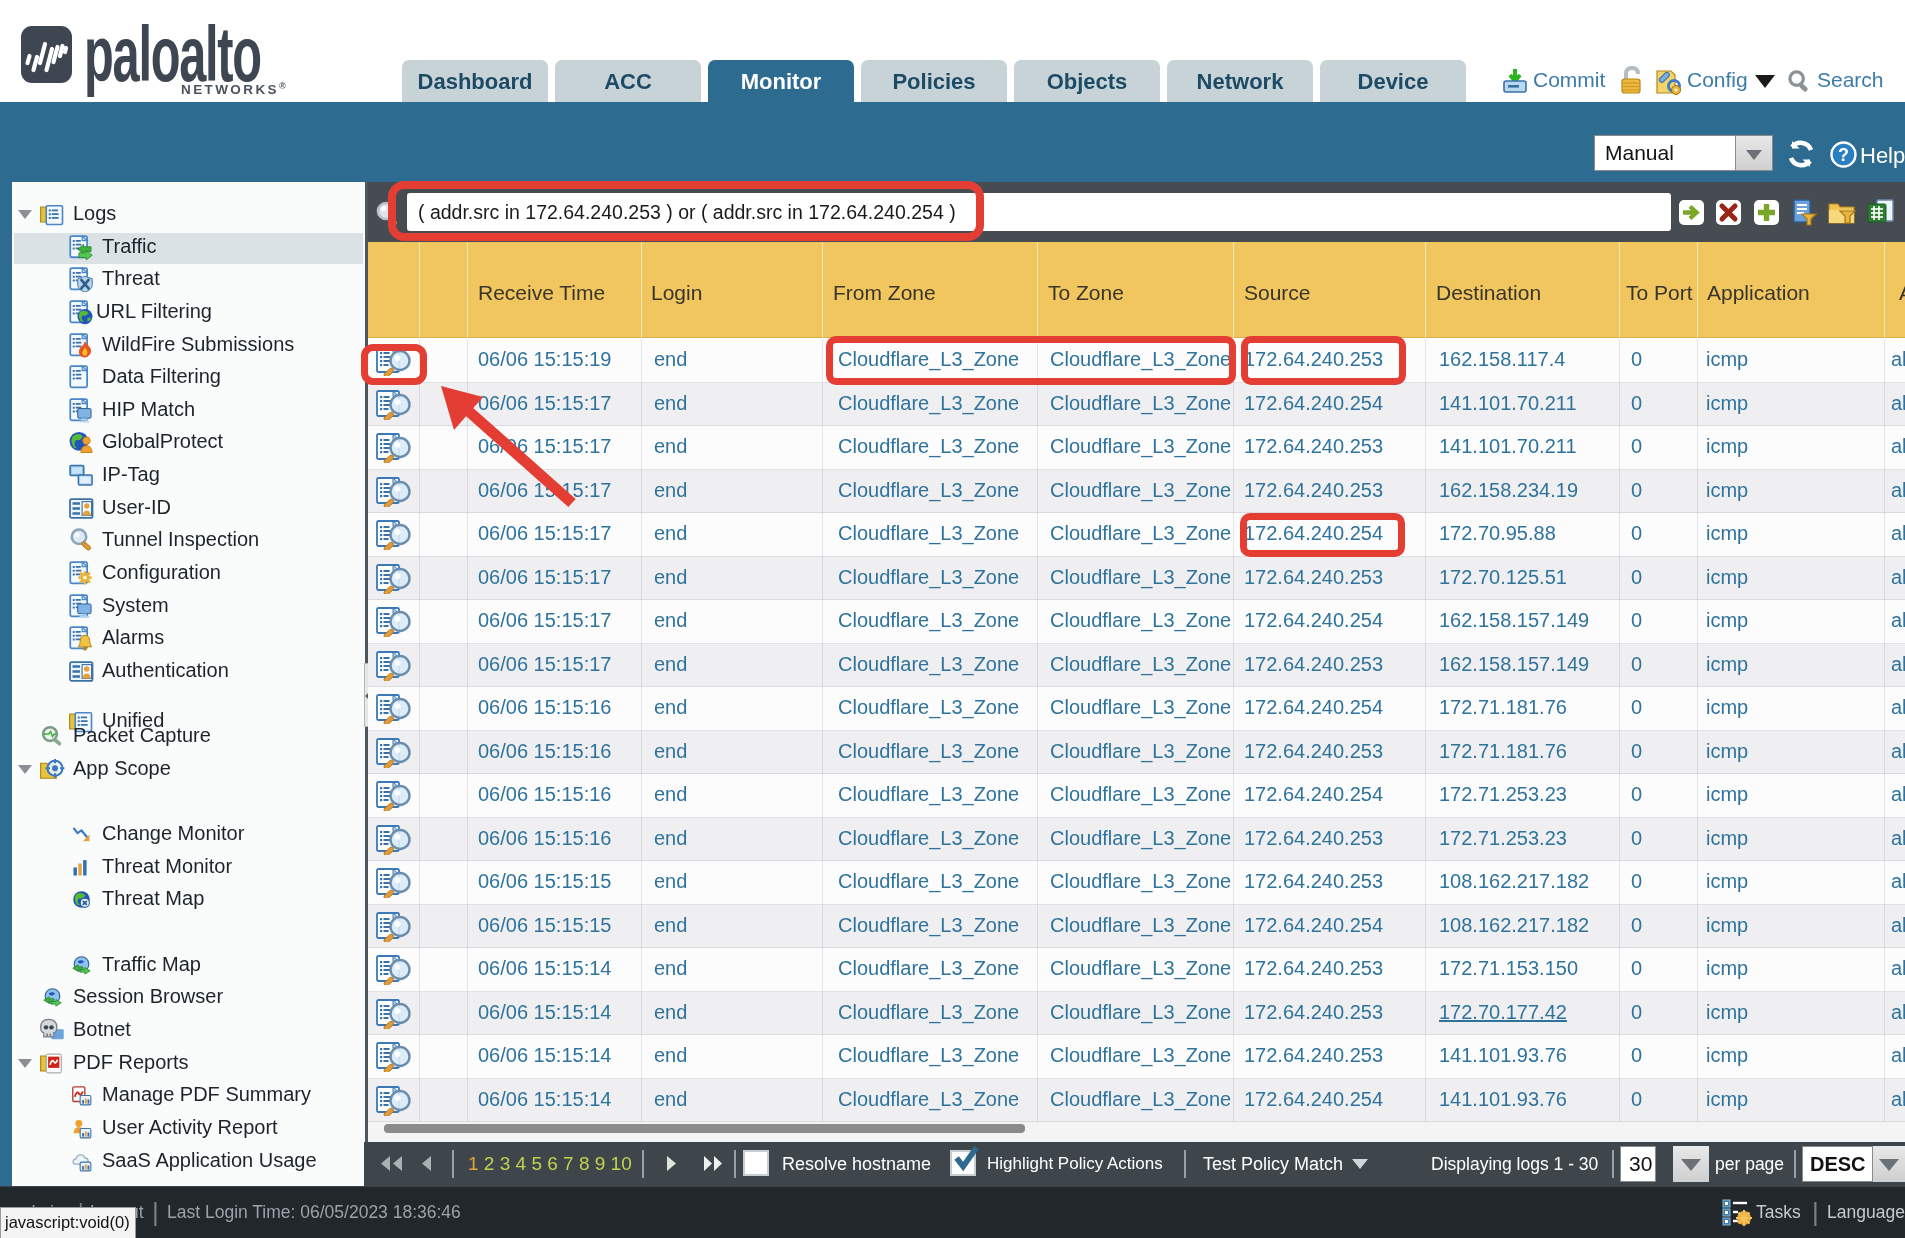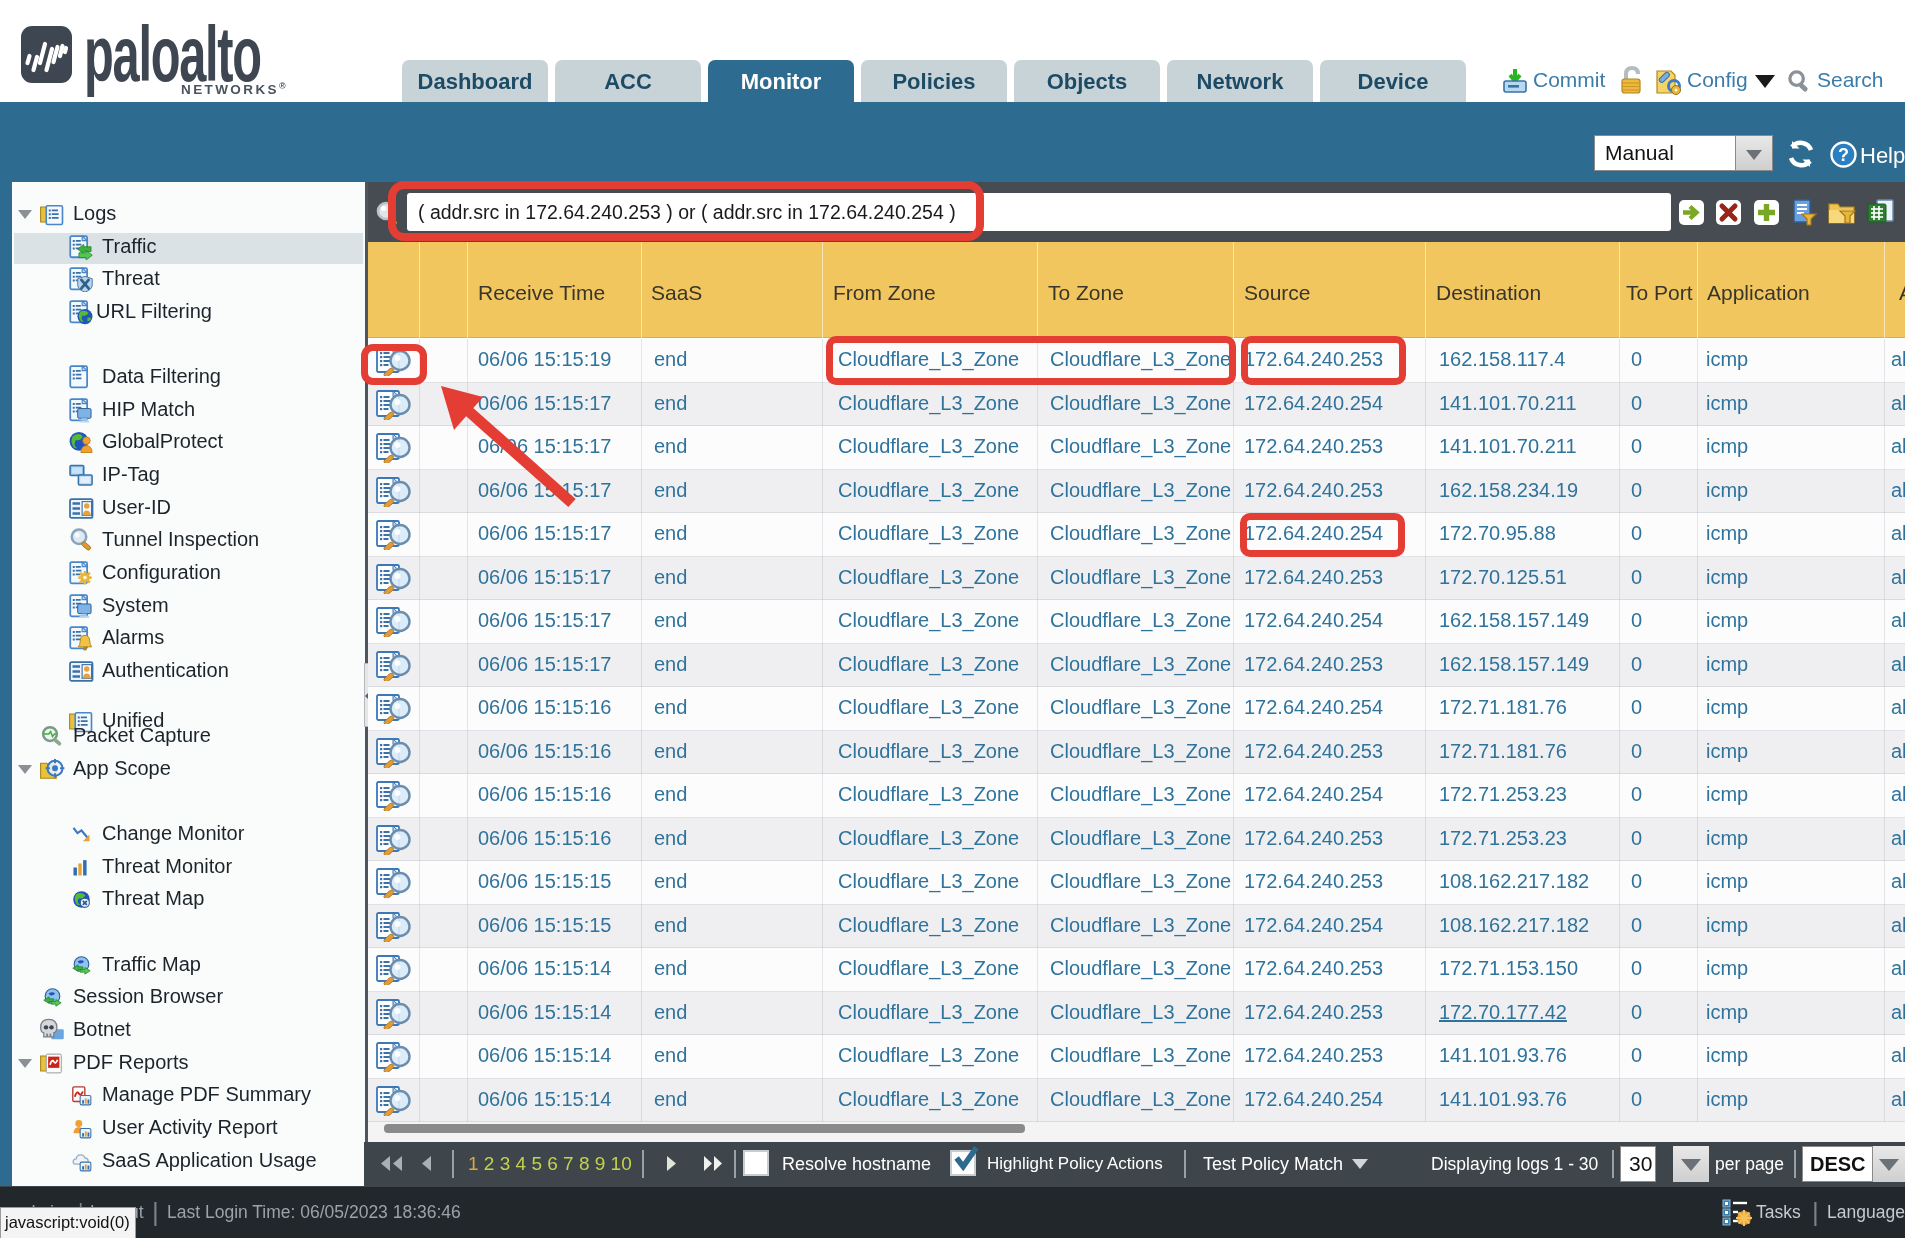--- a/index.html
+++ b/index.html
@@ -192,20 +192,39 @@
             <rect x="5.4" y="10" width="4.5" height="1.4"></rect>
           </g>
           <g transform="translate(6,6.5) scale(0.97)">
             <circle cx="7" cy="7" r="6.2" fill="#2255bb"></circle>
             <path d="M3 3 Q7 1 10 4 Q8 7 5 6 Q3 9 6 11 Q4 12 3 10 Q1 6 3 3Z" fill="#55bb33"></path>
             <path d="M9 8 Q12 7 12 9 Q11 11 9 11Z" fill="#55bb33"></path>
           </g>
         </svg></div>
       <span style="position:absolute;left:84px;top:3px">URL Filtering</span>
     </div>
+<div class="titem" style="top:148px">
+      <div style="position:absolute;left:57px;top:3px;width:25px;height:25px"><svg class="tico" viewBox="0 0 20 20">
+          <rect x="1" y="0.8" width="13.5" height="17" rx="1.2" fill="#f4f9fd" stroke="#4a86c8" stroke-width="1.4"></rect>
+          <path d="M10.5 0.8 L14.5 4.5 L10.5 4.5 Z" fill="#bcd6ee" stroke="#4a86c8" stroke-width="0.9"></path>
+          <g fill="#3a71a8">
+            <rect x="3" y="4" width="1.6" height="1.6"></rect>
+            <rect x="5.4" y="4" width="4" height="1.4"></rect>
+            <rect x="3" y="7" width="1.6" height="1.6"></rect>
+            <rect x="5.4" y="7" width="4.5" height="1.4"></rect>
+            <rect x="3" y="10" width="1.6" height="1.6"></rect>
+            <rect x="5.4" y="10" width="4.5" height="1.4"></rect>
+          </g>
+          <g transform="translate(6,6.5) scale(0.97)">
+            <path d="M7 0 Q9 3 11 5 Q13 8 11 11 Q9 13.5 7 13.5 Q4 13.5 2.5 11 Q1 8 3.5 5 Q6 3 7 0Z" fill="#e8541f"></path>
+            <path d="M7 5 Q8.5 7 9 9 Q9 12 7 12 Q4.8 12 4.8 9.5 Q5.5 7 7 5Z" fill="#f8c020"></path>
+          </g>
+        </svg></div>
+      <span style="position:absolute;left:90px;top:3px">WildFire Submissions</span>
+    </div>
 <div class="titem" style="top:180px">
       <div style="position:absolute;left:57px;top:3px;width:25px;height:25px"><svg class="tico" viewBox="0 0 20 20">
           <rect x="1" y="0.8" width="13.5" height="17" rx="1.2" fill="#f4f9fd" stroke="#4a86c8" stroke-width="1.4"></rect>
           <path d="M10.5 0.8 L14.5 4.5 L10.5 4.5 Z" fill="#bcd6ee" stroke="#4a86c8" stroke-width="0.9"></path>
           <g fill="#3a71a8">
             <rect x="3" y="4" width="1.6" height="1.6"></rect>
             <rect x="5.4" y="4" width="4" height="1.4"></rect>
             <rect x="3" y="7" width="1.6" height="1.6"></rect>
             <rect x="5.4" y="7" width="4.5" height="1.4"></rect>
             <rect x="3" y="10" width="1.6" height="1.6"></rect>
@@ -553,21 +572,21 @@
     <div style="position:absolute;left:99px;top:0;width:1px;height:96px;background:rgba(255,255,255,0.55)"></div>
     <div style="position:absolute;left:273px;top:0;width:1px;height:96px;background:rgba(255,255,255,0.55)"></div>
     <div style="position:absolute;left:454px;top:0;width:1px;height:96px;background:rgba(255,255,255,0.55)"></div>
     <div style="position:absolute;left:669px;top:0;width:1px;height:96px;background:rgba(255,255,255,0.55)"></div>
     <div style="position:absolute;left:865px;top:0;width:1px;height:96px;background:rgba(255,255,255,0.55)"></div>
     <div style="position:absolute;left:1057px;top:0;width:1px;height:96px;background:rgba(255,255,255,0.55)"></div>
     <div style="position:absolute;left:1251px;top:0;width:1px;height:96px;background:rgba(255,255,255,0.55)"></div>
     <div style="position:absolute;left:1329px;top:0;width:1px;height:96px;background:rgba(255,255,255,0.55)"></div>
     <div style="position:absolute;left:1516px;top:0;width:1px;height:96px;background:rgba(255,255,255,0.55)"></div>
   <span class="hlab" style="left:110px">Receive Time</span>
-  <span class="hlab" style="left:283px">SaaS</span>
+  <span class="hlab" style="left:283px">Login</span>
   <span class="hlab" style="left:465px">From Zone</span>
   <span class="hlab" style="left:680px">To Zone</span>
   <span class="hlab" style="left:876px">Source</span>
   <span class="hlab" style="left:1068px">Destination</span>
   <span class="hlab" style="left:1258px">To Port</span>
   <span class="hlab" style="left:1339px">Application</span>
   <span class="hlab" style="left:1531px">Ac</span>
 </div>
 
 <div class="abs" style="left:368px;top:339px;width:1537px;height:783px;overflow:hidden;background:#fcfcfd">

